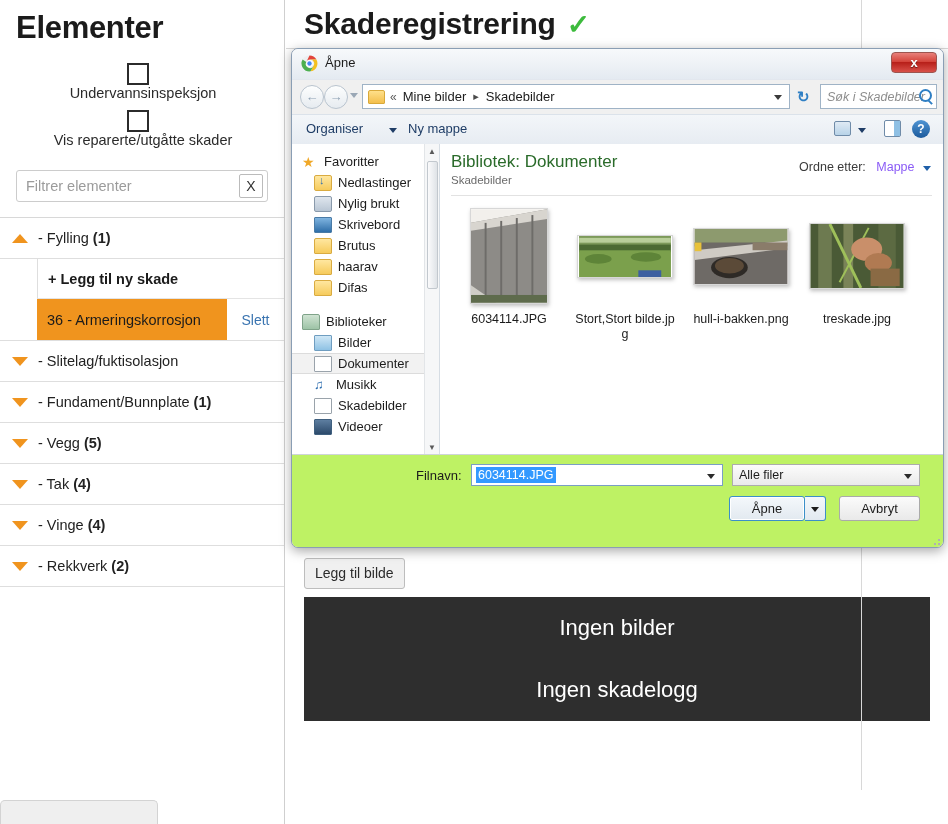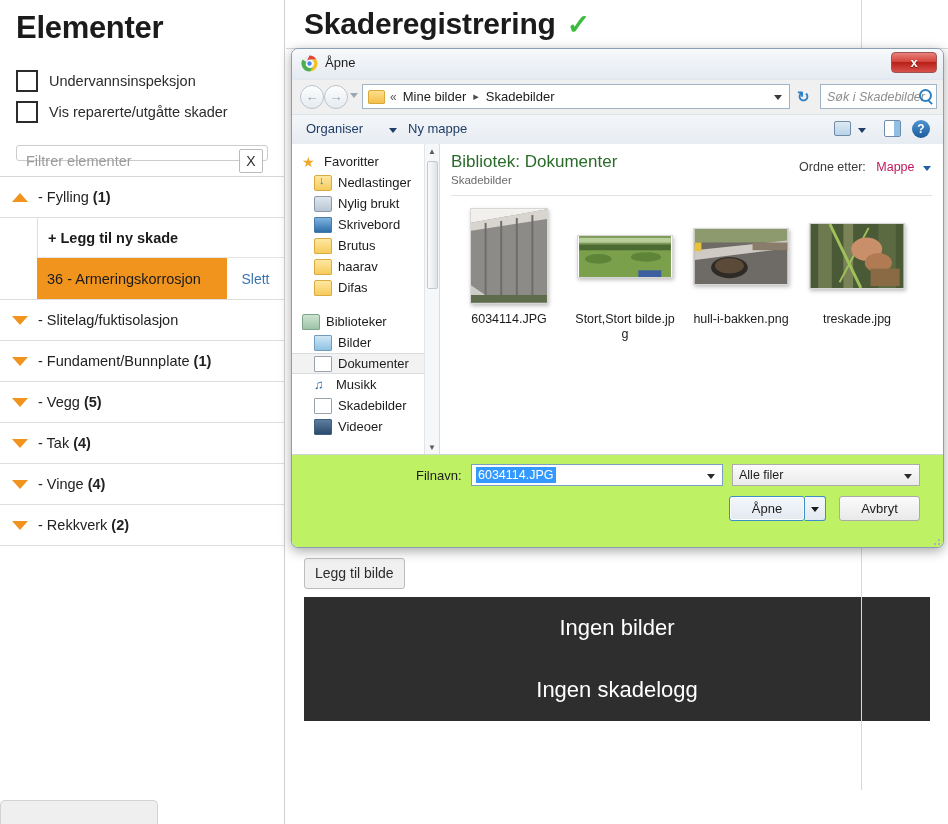--- a/index.html
+++ b/index.html
@@ -13,30 +13,30 @@
   #app { position: relative; width: 948px; height: 824px; background:#fff; }
 
   
   .left-panel {
     position: absolute; left: 0; top: 0; width: 285px; height: 824px;
     background: #fff; border-right: 1px solid #cfcfcf; box-sizing: border-box;
   }
   .left-head { padding: 10px 14px 6px 14px; }
   .left-title {
     font-size: 31px; font-weight: bold; color: #1b1b1b; letter-spacing: -0.3px;
-    margin: 0 0 24px 2px;
-  }
-  .chk-row { display: flex; align-items: center; margin: 0 0 9px 2px; }
+    margin: 0 0 17px 2px;
+  }
+  .chk-row { display: flex; align-items: center; margin: 0 0 9px 2px; flex-direction: column; }
   .chk-box {
     width: 22px; height: 22px; border: 2px solid #2b2b2b; background:#fff;
     box-sizing: border-box; margin-right: 11px; flex: 0 0 auto;
   }
   .chk-label { font-size: 14.5px; color: #2b2b2b; }
   .filter-wrap {
-    position: relative; margin: 22px 2px 0 2px; height: 16px;
+    position: relative; margin: 22px 2px 0 2px; height: 32px;
     border: 1px solid #cccccc; border-radius: 3px; background: #fff;
     box-sizing: border-box;
   }
   .filter-input {
     position:absolute; left:0; top:0; width: 228px; height: 30px;
     border: 0; outline: none; background: transparent;
     font-size: 14.5px; color: #3a3a3a; padding-left: 9px; box-sizing: border-box;
     font-family: "Liberation Sans", sans-serif;
   }
   .filter-input::placeholder { color: #9b9b9b; }
@@ -277,21 +277,21 @@
     border: 1px solid #c2c8ce; border-radius: 2px; cursor: pointer; box-sizing:border-box;
   }
 
   .file-pane { flex: 1; position: relative; background: #fff; overflow: hidden; }
   .fp-header { padding: 8px 4px 0 11px; }
   .fp-lib-title { font-size: 17px; color: #2a6b2a; }
   .fp-lib-sub { font-size: 11.5px; color: #6a6a6a; margin-top: 2px; }
   .fp-order {
     position:absolute; right: 12px; top: 16px; font-size: 12.5px; color: #3b3b3b;
   }
-  .fp-order .ord-val { color: #be185d; margin-left: 7px; cursor:pointer; }
+  .fp-order .ord-val { color: #8b5cf6; margin-left: 7px; cursor:pointer; }
   .fp-order .ord-caret {
     display:inline-block; width:0;height:0; margin-left:5px;
     border-left: 4px solid transparent; border-right: 4px solid transparent;
     border-top: 5px solid #1f5fa8;
   }
   .fp-hr { border-top: 1px solid #e2e2e2; margin: 9px 11px 0 11px; }
   .thumbs { display: flex; padding: 10px 0 0 11px; }
   .thumb-cell {
     width: 116px; display: flex; flex-direction: column; align-items: center;
     cursor: pointer;

